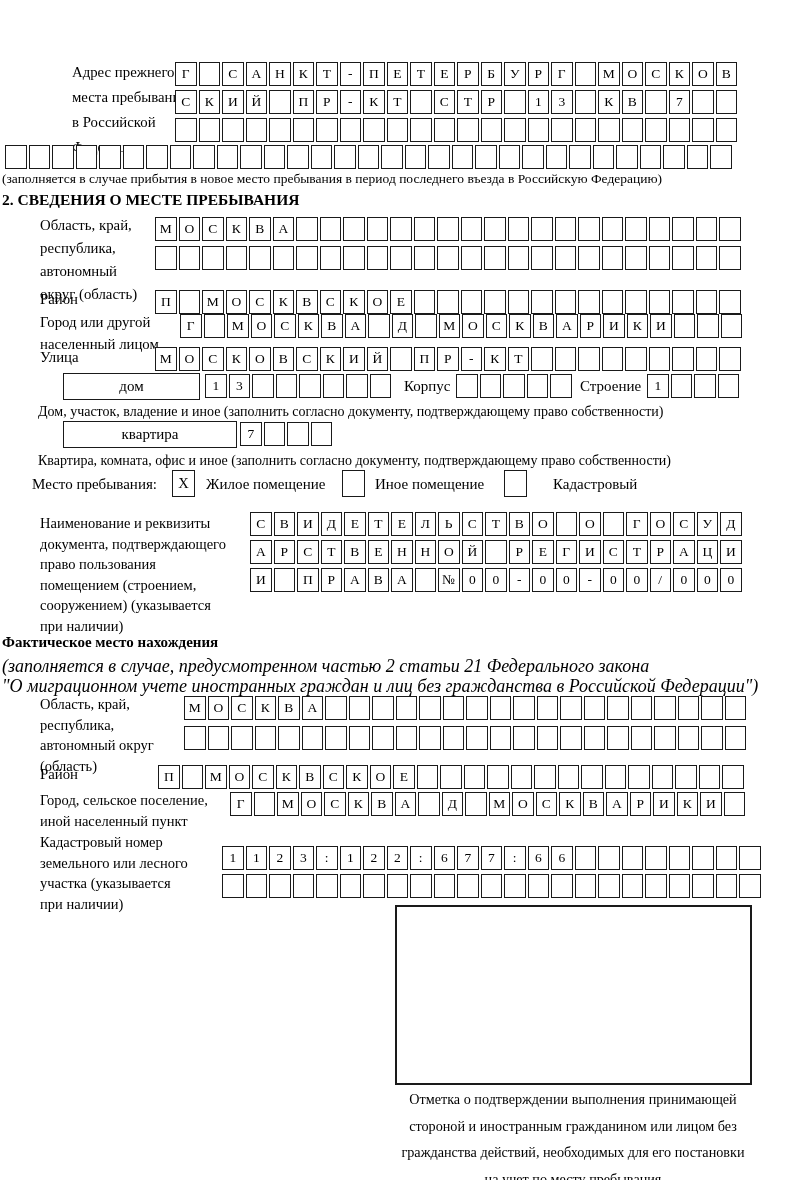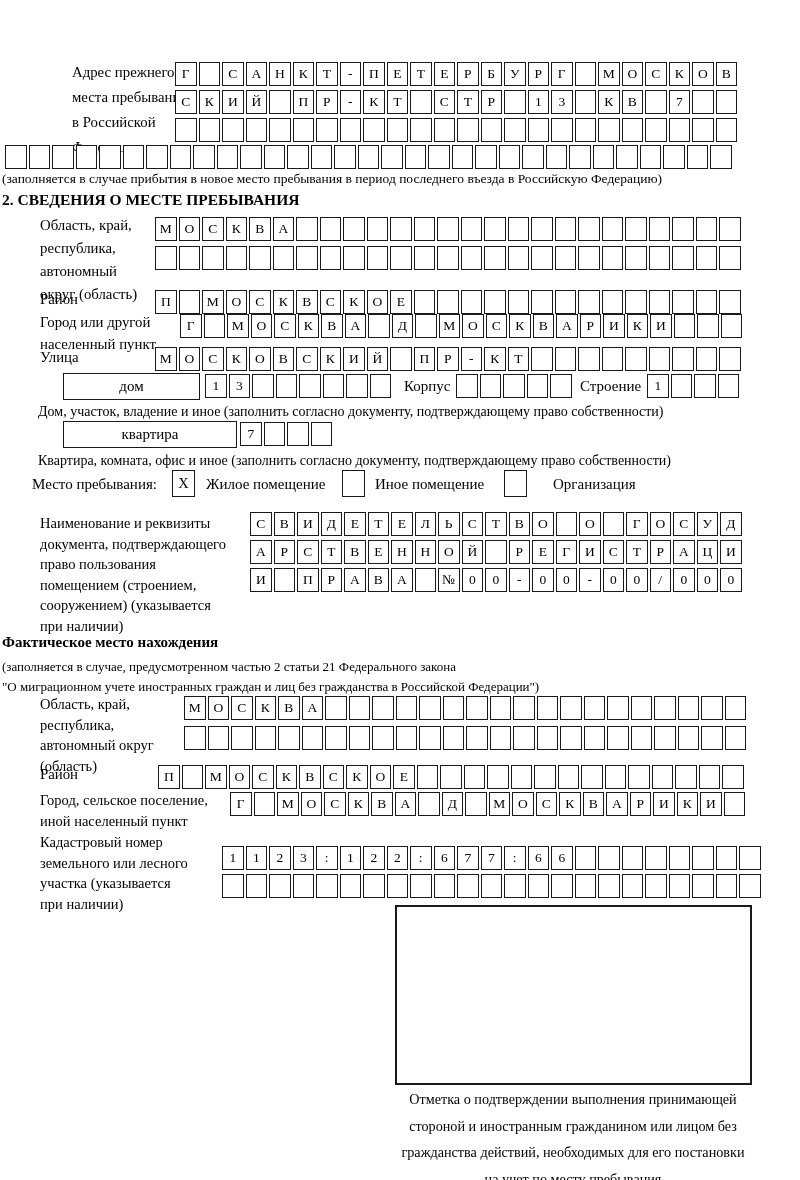--- a/index.html
+++ b/index.html
@@ -230,21 +230,21 @@
       <span class="cell"></span>
       <span class="cell"></span>
       <span class="cell"></span>
       <span class="cell"></span>
       <span class="cell"></span>
       <span class="cell"></span>
       <span class="cell"></span>
     </div>
 
   <div class="label" style="left:40px;top:311px;line-height:22px;">Город или другой
-населенный пункт</div>
+населенный лицом</div>
   <div class="cells" style="left:180px;top:314px;">
       <span class="cell">Г</span>
       <span class="cell"></span>
       <span class="cell">М</span>
       <span class="cell">О</span>
       <span class="cell">С</span>
       <span class="cell">К</span>
       <span class="cell">В</span>
       <span class="cell">А</span>
       <span class="cell"></span>
@@ -335,21 +335,21 @@
   </div>
   <div class="note" style="left:38px;top:452px;font-size:14px;">Квартира, комната, офис и иное (заполнить согласно документу, подтверждающему право собственности)</div>
 
   <div class="row" style="left:32px;top:470px;width:740px;height:28px;">
     <span class="inline-label" style="left:0;top:3px;">Место пребывания:</span>
     <div class="checkbox" style="left:140px;top:0;">X</div>
     <span class="inline-label" style="left:174px;top:3px;">Жилое помещение</span>
     <div class="checkbox" style="left:310px;top:0;"></div>
     <span class="inline-label" style="left:343px;top:3px;">Иное помещение</span>
     <div class="checkbox" style="left:472px;top:0;"></div>
-    <span class="inline-label" style="left:521px;top:3px;">Организация</span>
+    <span class="inline-label" style="left:521px;top:3px;">Кадастровый</span>
   </div>
 
   <div class="label tight" style="left:40px;top:513px;">Наименование и реквизиты
 документа, подтверждающего
 право пользования
 помещением (строением,
 сооружением) (указывается
 при наличии)</div>
   <div class="cells" style="left:250px;top:512px;">
       <span class="cell">С</span>
@@ -415,21 +415,21 @@
       <span class="cell">-</span>
       <span class="cell">0</span>
       <span class="cell">0</span>
       <span class="cell">/</span>
       <span class="cell">0</span>
       <span class="cell">0</span>
       <span class="cell">0</span>
     </div>
 
   <div class="title center" style="top:634px;font-size:15px;">Фактическое место нахождения</div>
-  <div class="note center" style="top:657px;font-size:13px;line-height:19.5px;">(заполняется в случае, предусмотренном частью 2 статьи 21 Федерального закона
+  <div class="note center" style="top:657px;font-size:18px;line-height:19.5px;font-style:italic;">(заполняется в случае, предусмотренном частью 2 статьи 21 Федерального закона
 "О миграционном учете иностранных граждан и лиц без гражданства в Российской Федерации")</div>
 
   <div class="label tight" style="left:40px;top:694px;">Область, край,
 республика,
 автономный округ
 (область)</div>
   <div class="cells" style="left:184px;top:696px;">
       <span class="cell">М</span>
       <span class="cell">О</span>
       <span class="cell">С</span>

